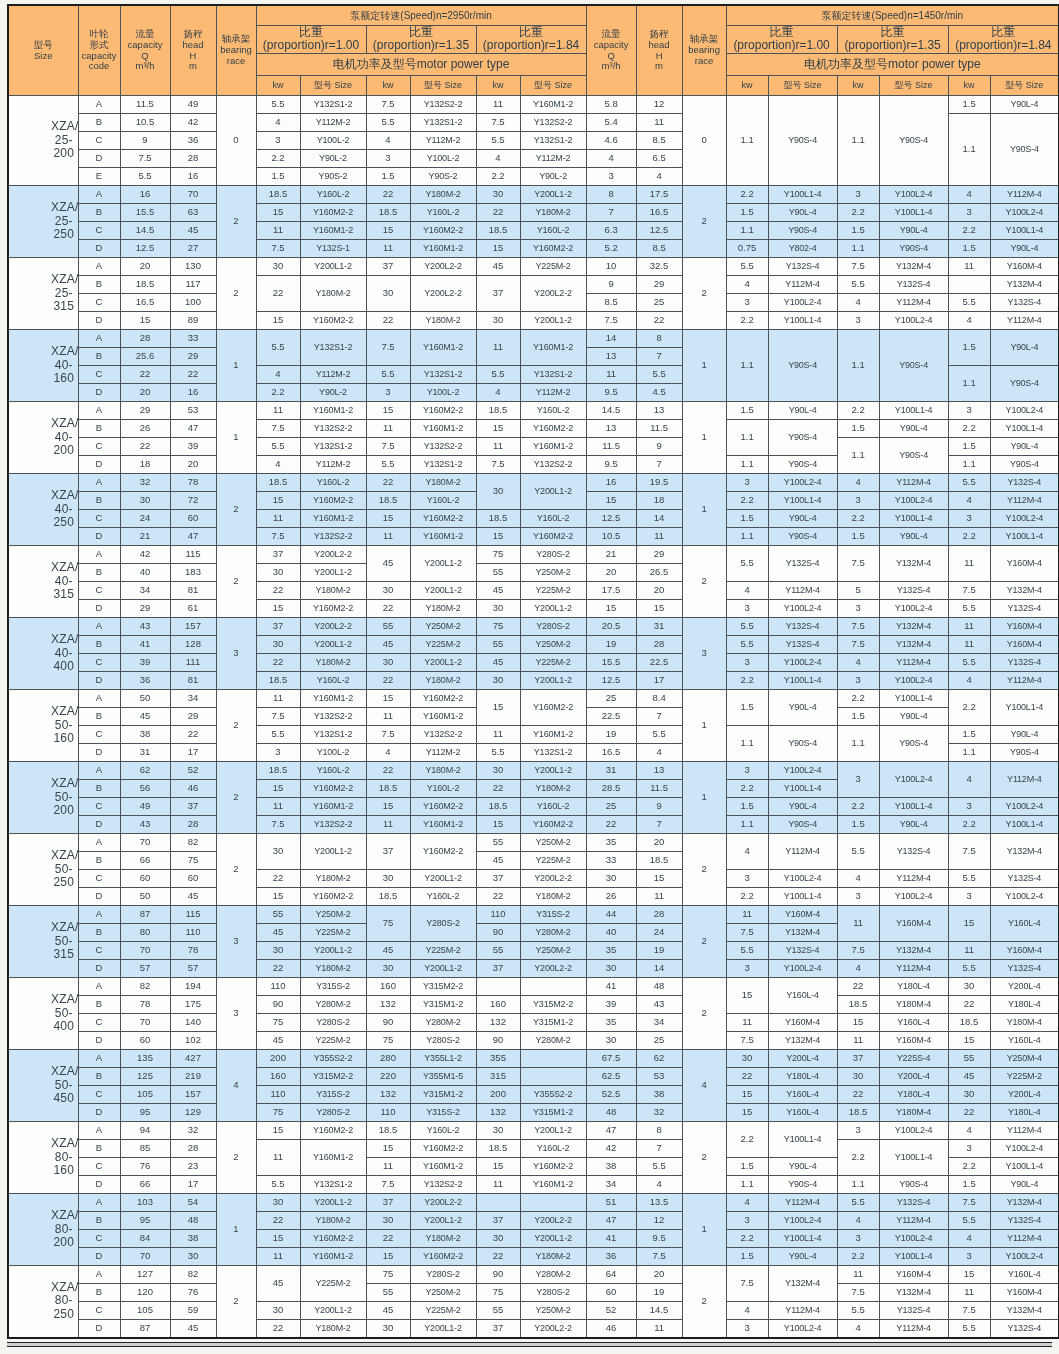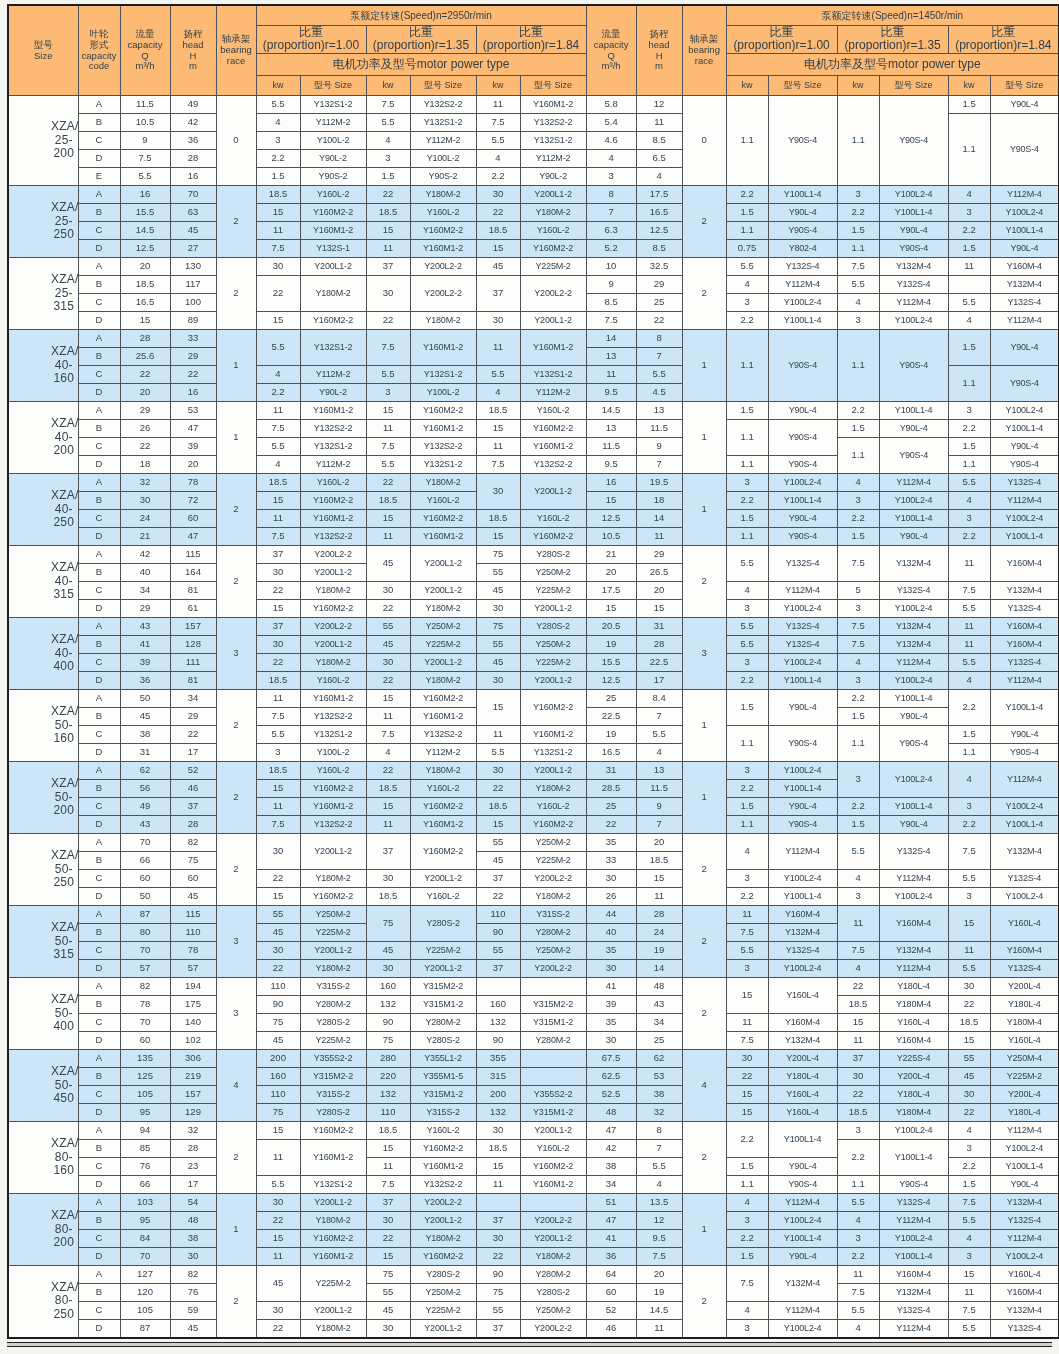--- a/index.html
+++ b/index.html
@@ -577,21 +577,21 @@
           <td class="num" rowspan="2">5.5</td>
           <td class="type" rowspan="2">Y132S-4</td>
           <td class="num" rowspan="2">7.5</td>
           <td class="type" rowspan="2">Y132M-4</td>
           <td class="num" rowspan="2">11</td>
           <td class="type" rowspan="2">Y160M-4</td>
         </tr>
         <tr>
           <td>B</td>
           <td class="num">40</td>
-          <td class="num">164</td>
+          <td class="num">183</td>
           <td class="num">30</td>
           <td class="type">Y200L1-2</td>
           <td class="num">55</td>
           <td class="type">Y250M-2</td>
           <td class="num">20</td>
           <td class="num">26.5</td>
         </tr>
         <tr>
           <td>C</td>
           <td class="num">34</td>
@@ -1076,21 +1076,21 @@
           <td class="num">11</td>
           <td class="type">Y160M-4</td>
           <td class="num">15</td>
           <td class="type">Y160L-4</td>
         </tr>
         <tr class="shade">
           <td class="model-cell" rowspan="4">XZA/XZE
 50-450</td>
           <td>A</td>
           <td class="num">135</td>
-          <td class="num">306</td>
+          <td class="num">427</td>
           <td class="num" rowspan="4">4</td>
           <td class="num">200</td>
           <td class="type">Y355S2-2</td>
           <td class="num">280</td>
           <td class="type">Y355L1-2</td>
           <td class="num">355</td>
           <td class="type"></td>
           <td class="num">67.5</td>
           <td class="num">62</td>
           <td class="num" rowspan="4">4</td>

